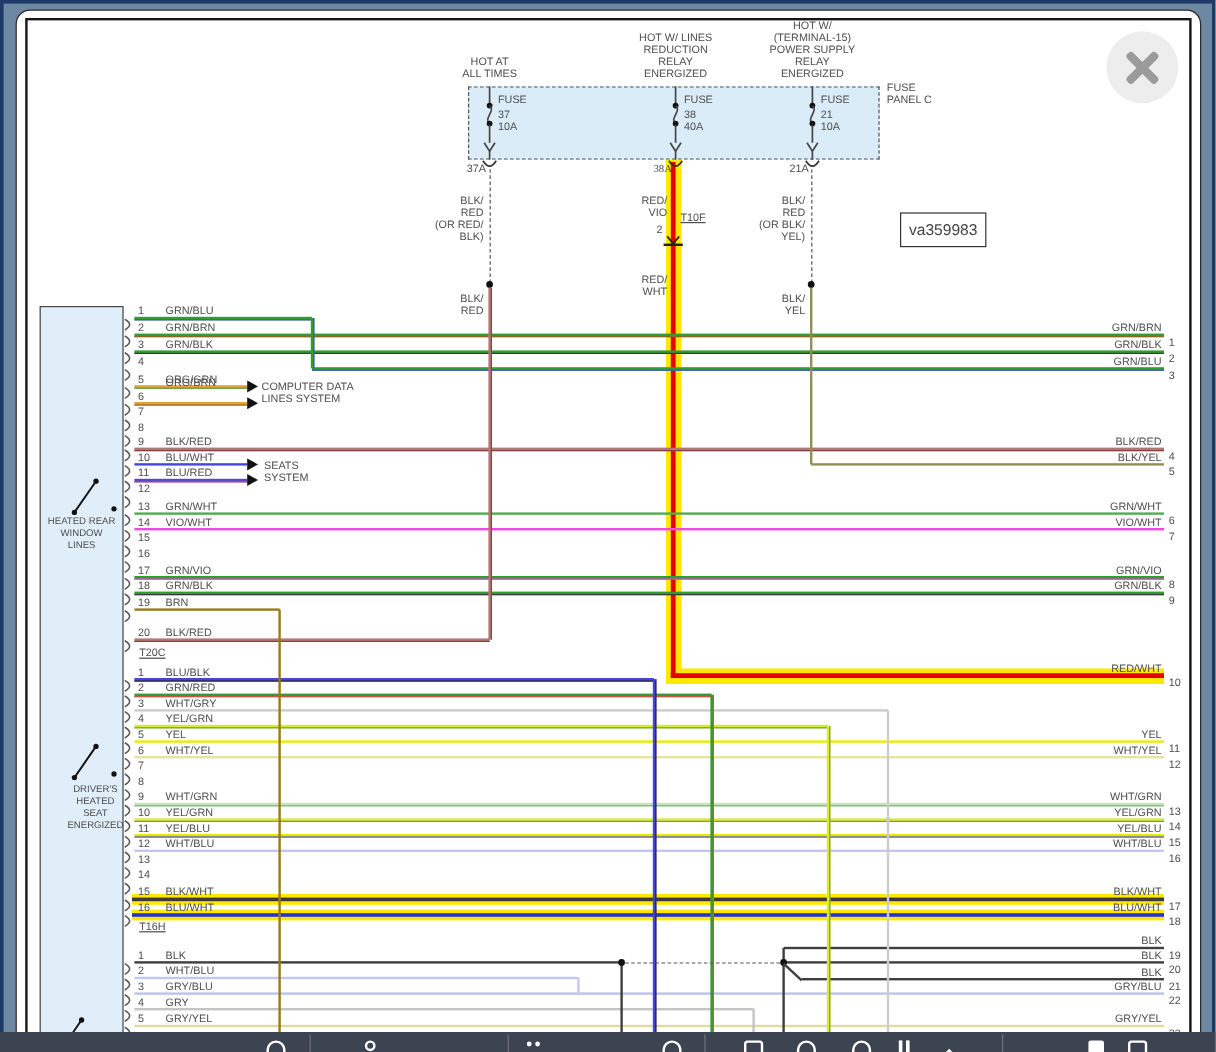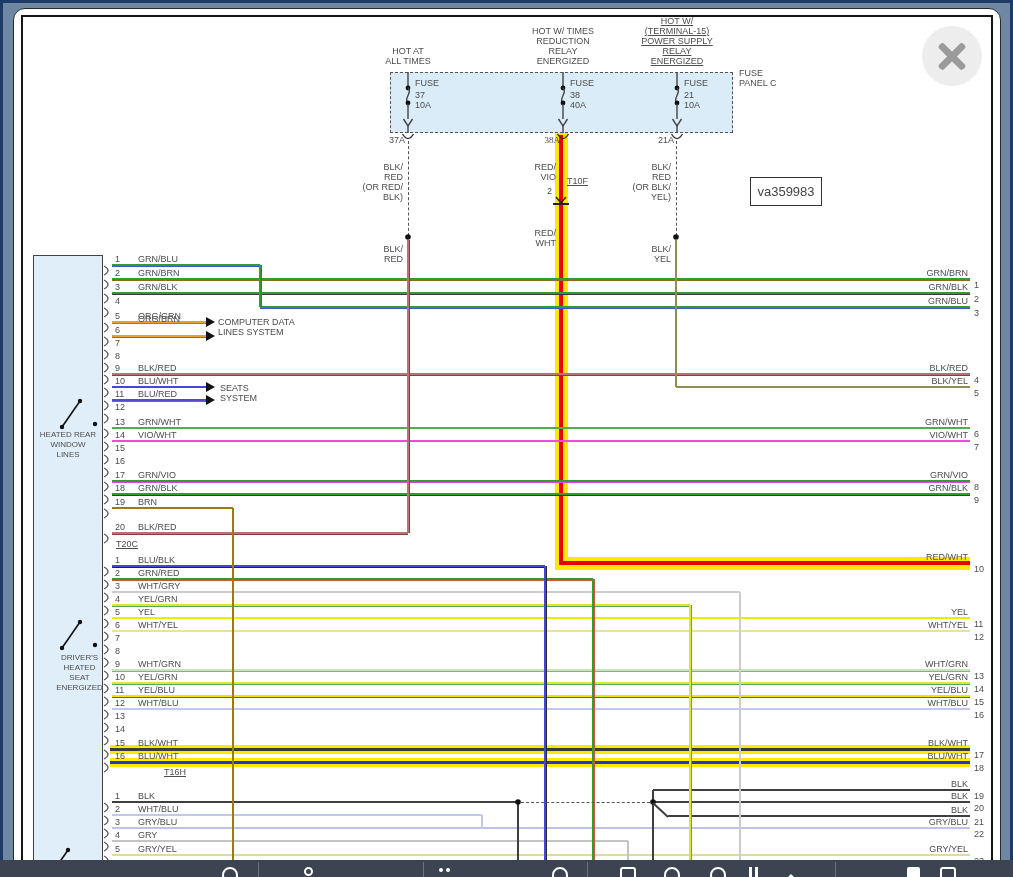--- a/index.html
+++ b/index.html
@@ -202,26 +202,26 @@
     <div class="lbl rt" style="right: 453px; top: 135px; font-family: Liberation Serif, serif;">38A</div>
     <div class="lbl" style="left: 684px; top: 78px;">FUSE</div>
     <div class="lbl" style="left: 684px; top: 90px;">21</div>
     <div class="lbl" style="left: 684px; top: 100px;">10A</div>
     <div class="lbl rt" style="right: 339px; top: 135px;">21A</div>
     <div class="lbl ctr" style="left: 343px; top: 46px; width: 130px;">
       <div>HOT AT</div>
       <div>ALL TIMES</div>
     </div>
     <div class="lbl ctr" style="left: 498px; top: 26px; width: 130px;">
-      <div>HOT W/ TIMES</div>
+      <div>HOT W/ LINES</div>
       <div>REDUCTION</div>
       <div>RELAY</div>
       <div>ENERGIZED</div>
     </div>
-    <div class="lbl ctr" style="left: 612px; top: 16px; width: 130px; text-decoration: underline;">
+    <div class="lbl ctr" style="left: 612px; top: 16px; width: 130px;">
       <div>HOT W/</div>
       <div>(TERMINAL-15)</div>
       <div>POWER SUPPLY</div>
       <div>RELAY</div>
       <div>ENERGIZED</div>
     </div>
     <div class="lbl" style="left: 739px; top: 68px;">
       <div>FUSE</div>
       <div>PANEL C</div>
     </div>
@@ -311,21 +311,21 @@
     <div class="lbl" style="left: 115px; top: 685px;">11</div>
     <div class="lbl" style="left: 138px; top: 685px;">YEL/BLU</div>
     <div class="lbl" style="left: 115px; top: 698px;">12</div>
     <div class="lbl" style="left: 138px; top: 698px;">WHT/BLU</div>
     <div class="lbl" style="left: 115px; top: 711px;">13</div>
     <div class="lbl" style="left: 115px; top: 724px;">14</div>
     <div class="lbl" style="left: 115px; top: 738px;">15</div>
     <div class="lbl" style="left: 138px; top: 738px;">BLK/WHT</div>
     <div class="lbl" style="left: 115px; top: 751px;">16</div>
     <div class="lbl" style="left: 138px; top: 751px;">BLU/WHT</div>
-    <div class="lbl" style="left: 116px; top: 767px; text-decoration: underline; margin-left: 48px;">T16H</div>
+    <div class="lbl" style="left: 116px; top: 767px; text-decoration: underline;">T16H</div>
     <div class="lbl" style="left: 115px; top: 791px;">1</div>
     <div class="lbl" style="left: 138px; top: 791px;">BLK</div>
     <div class="lbl" style="left: 115px; top: 804px;">2</div>
     <div class="lbl" style="left: 138px; top: 804px;">WHT/BLU</div>
     <div class="lbl" style="left: 115px; top: 817px;">3</div>
     <div class="lbl" style="left: 138px; top: 817px;">GRY/BLU</div>
     <div class="lbl" style="left: 115px; top: 830px;">4</div>
     <div class="lbl" style="left: 138px; top: 830px;">GRY</div>
     <div class="lbl" style="left: 115px; top: 844px;">5</div>
     <div class="lbl" style="left: 138px; top: 844px;">GRY/YEL</div>

